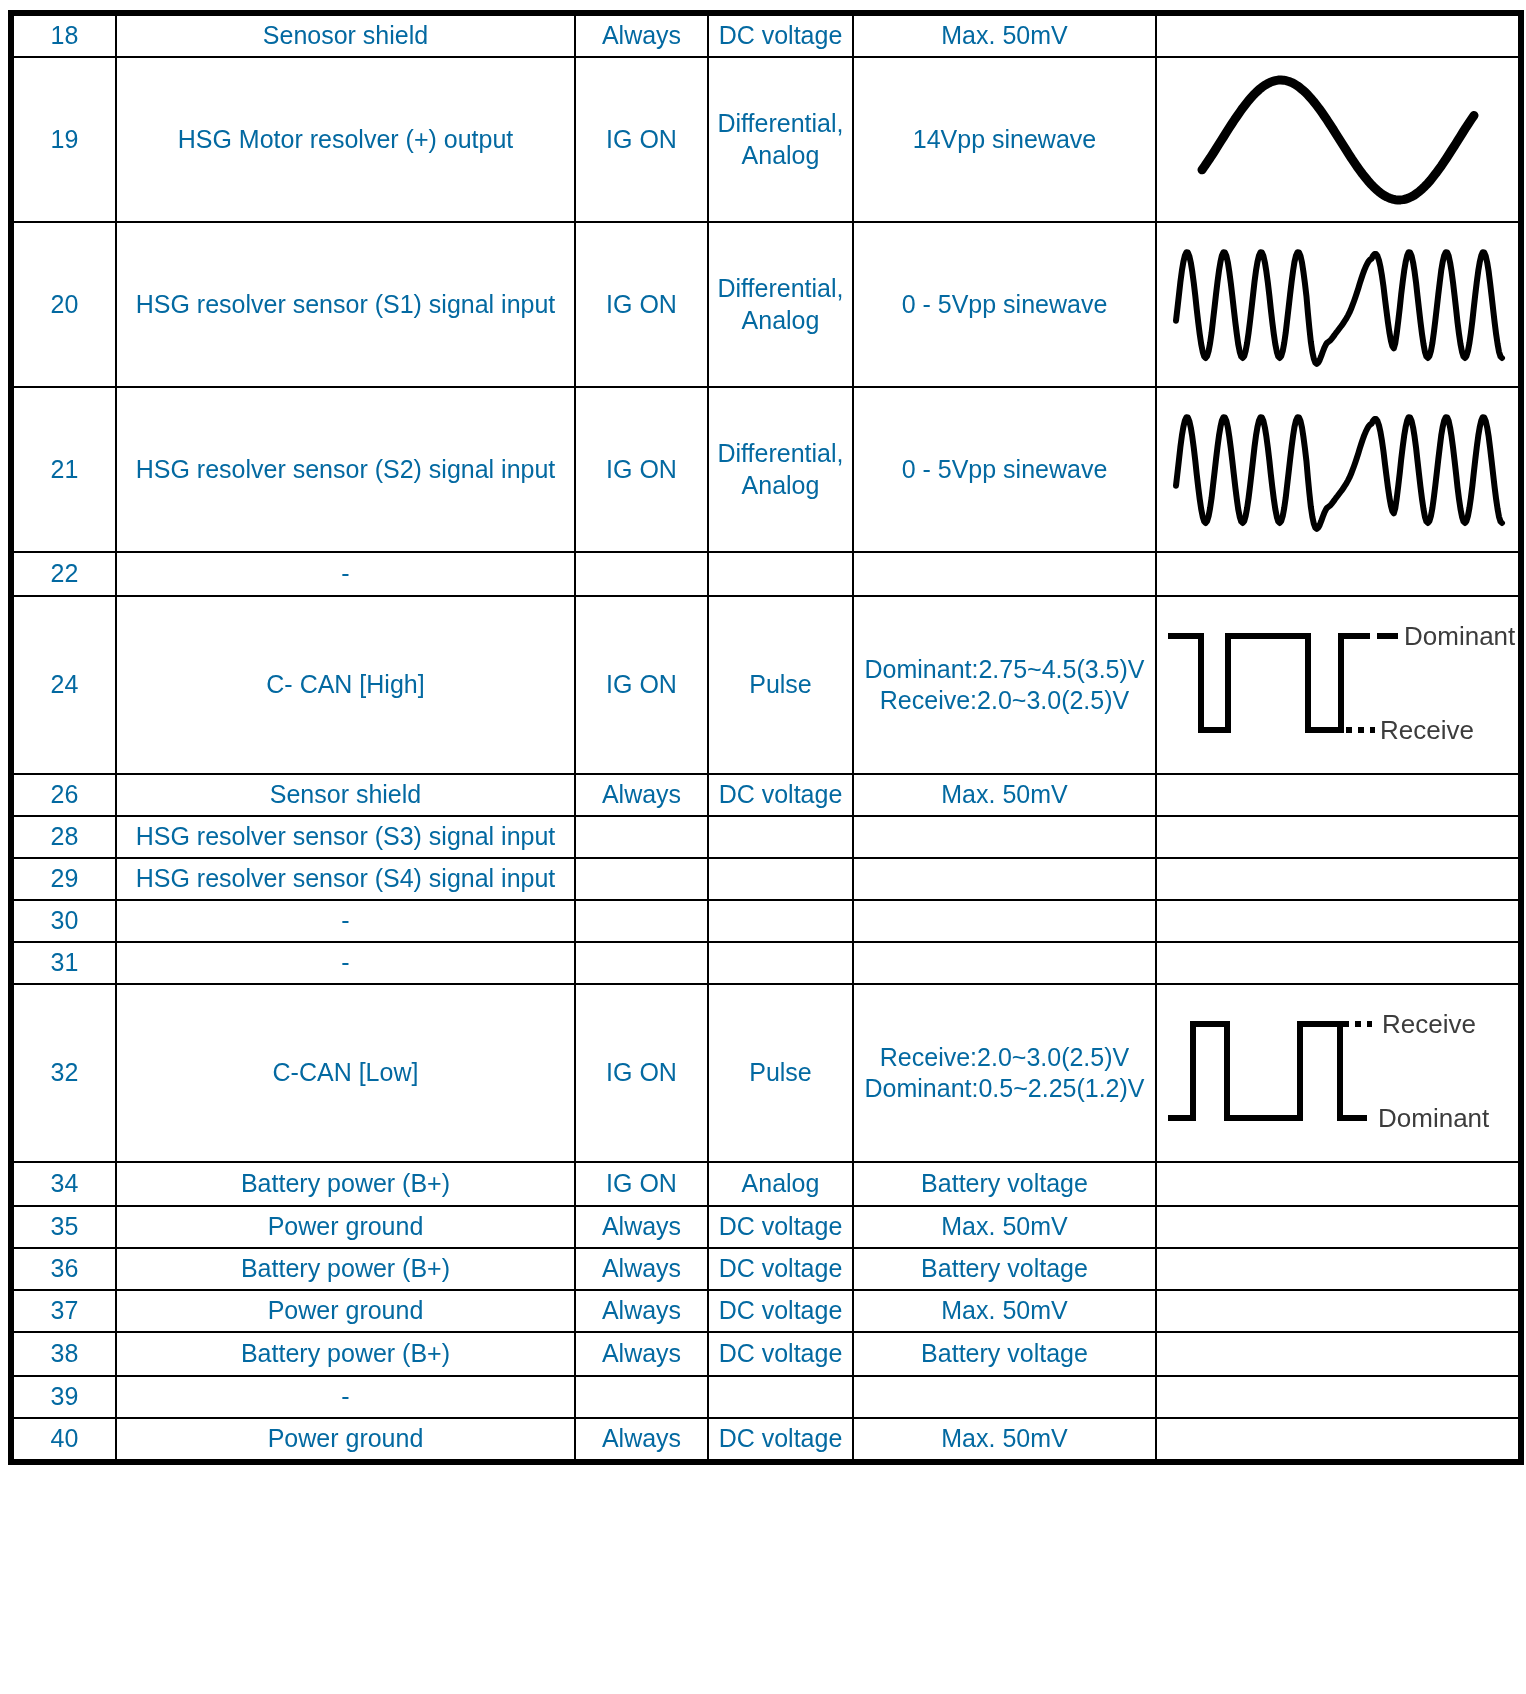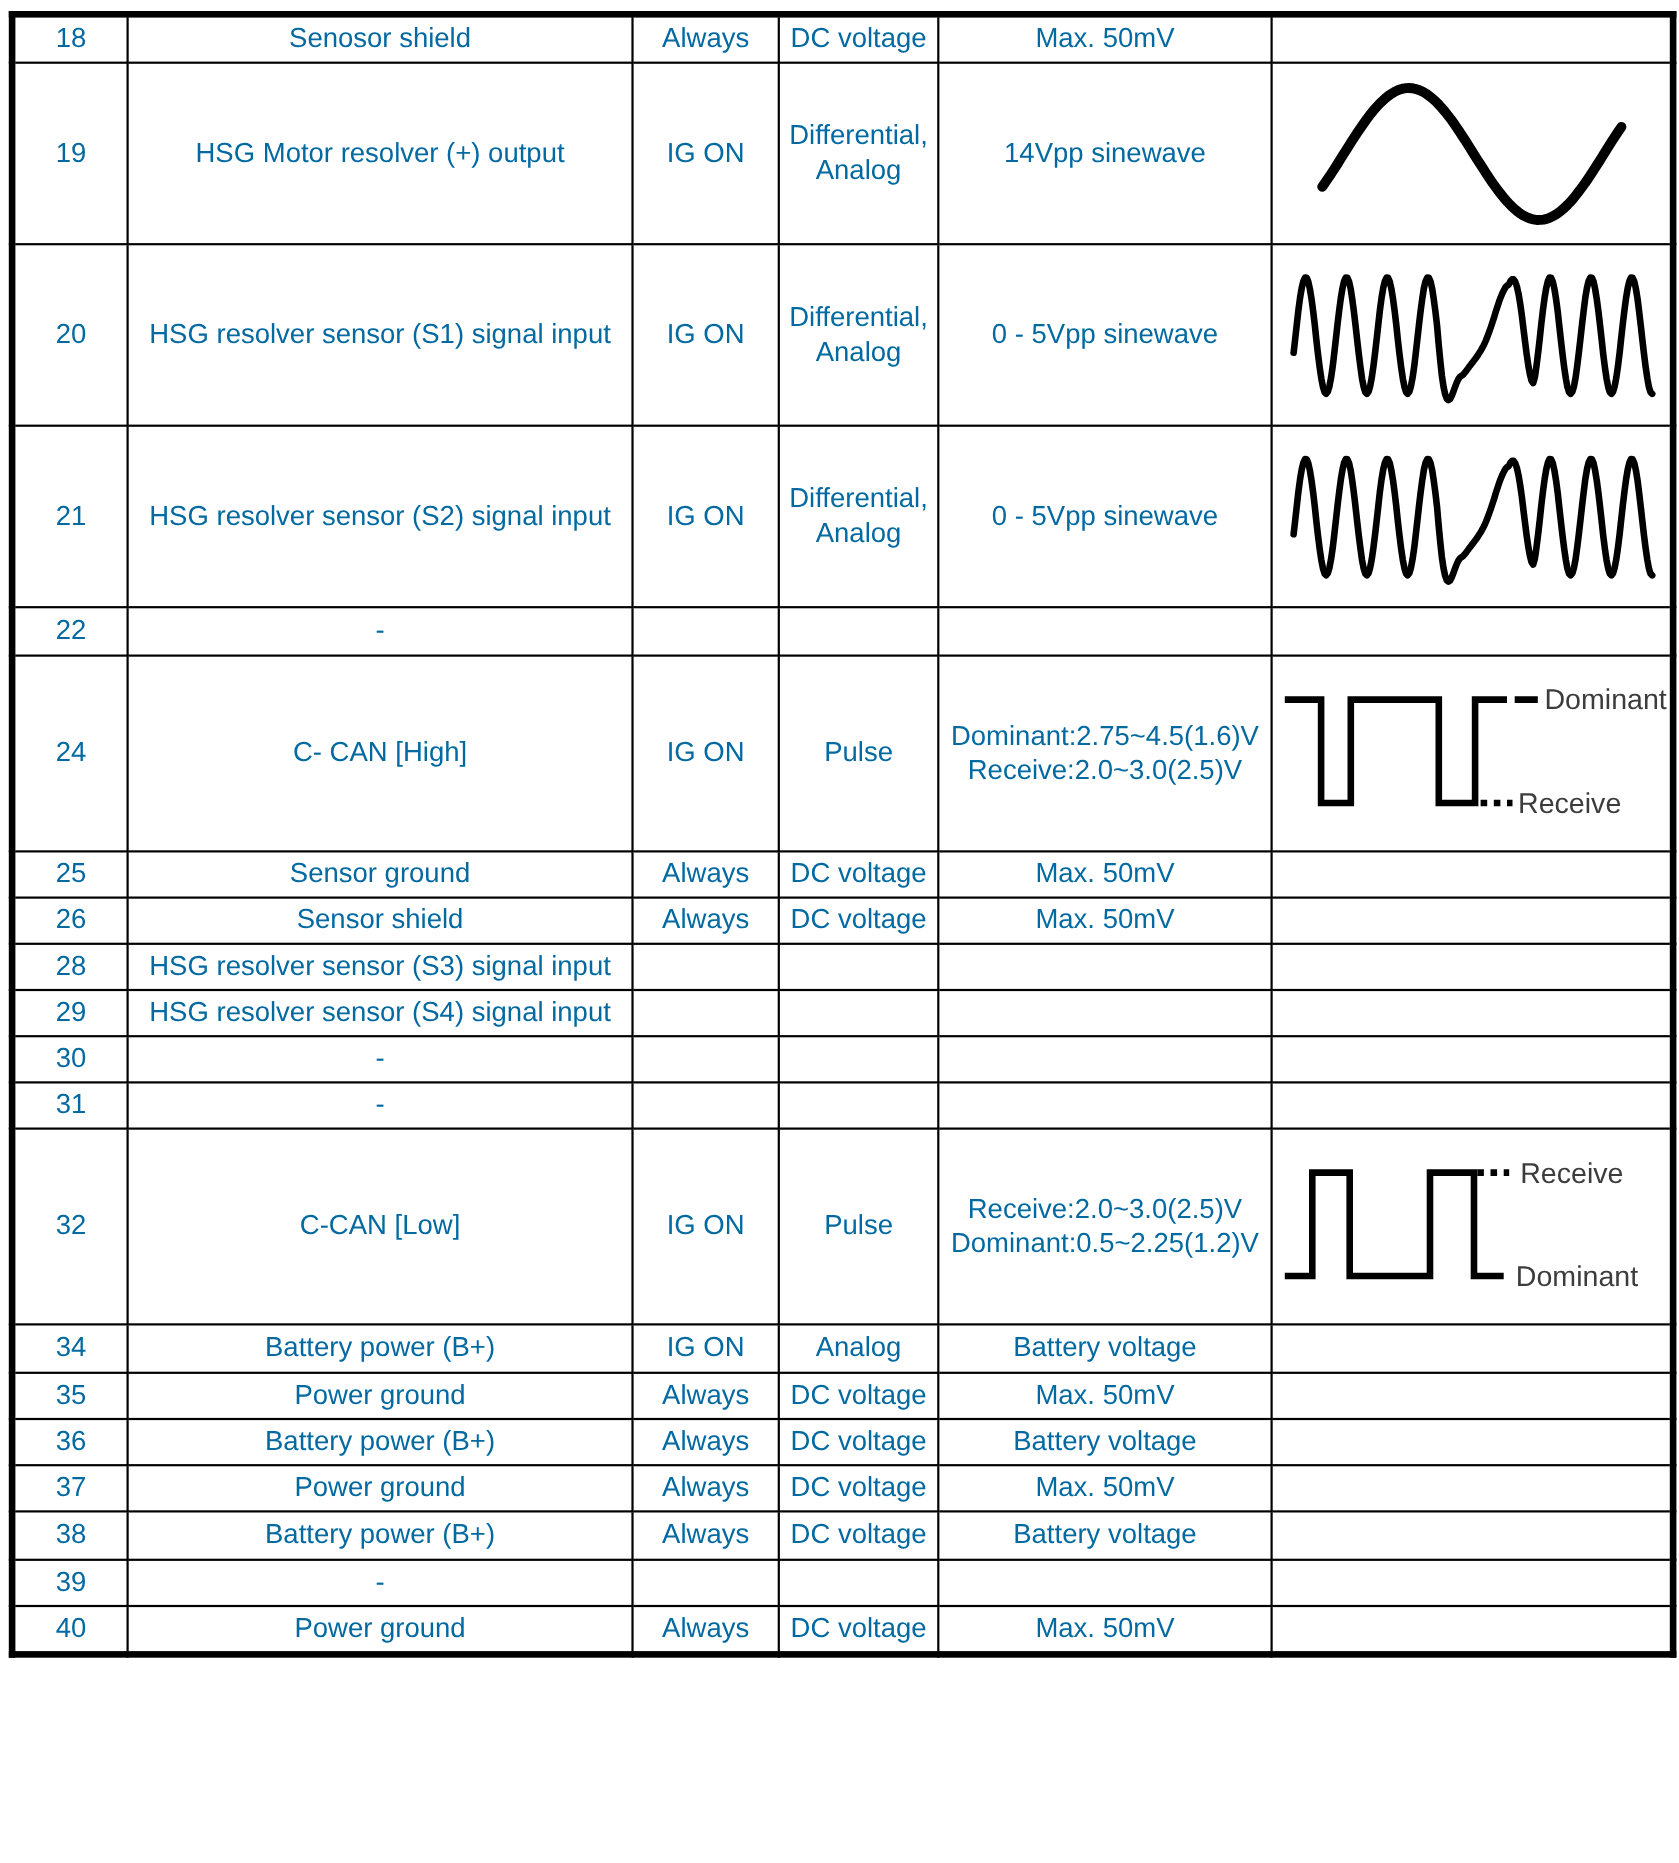--- a/index.html
+++ b/index.html
@@ -106,44 +106,36 @@
   <td class="wave"></td>
 </tr>
 
 
 <tr class="x">
   <td>24</td>
   <td class="desc">C- CAN [High]</td>
   <td>IG ON</td>
   <td>Pulse</td>
   <td>
-    <div>Dominant:2.75~4.5(1.6)V</div>
+    <div>Dominant:2.75~4.5(3.5)V</div>
     <div>Receive:2.0~3.0(2.5)V</div>
   </td>
   <td class="wave">
     <div class="wavebox">
               <svg width="360" height="135" viewBox="0 0 360 135">
       <path class="trace" style="stroke-width:6" d="M10 18 H43 V112 H70 V18 H150 V112 H183 V18 H212"></path>
       <path class="trace" style="stroke-width:6" d="M219 18 H240"></path>
       <path class="trace dotted" style="stroke-width:6" d="M188 112 H217"></path>
       <text x="246" y="27">Dominant</text>
       <text x="222" y="121">Receive</text>
     </svg>
             </div>
   </td>
 </tr>
 
-<tr class="s">
-  <td>25</td>
-  <td class="desc">Sensor ground</td>
-  <td>Always</td>
-  <td>DC voltage</td>
-  <td>Max. 50mV</td>
-  <td class="wave"></td>
-</tr>
 
 <tr class="s">
   <td>26</td>
   <td class="desc">Sensor shield</td>
   <td>Always</td>
   <td>DC voltage</td>
   <td>Max. 50mV</td>
   <td class="wave"></td>
 </tr>
 

